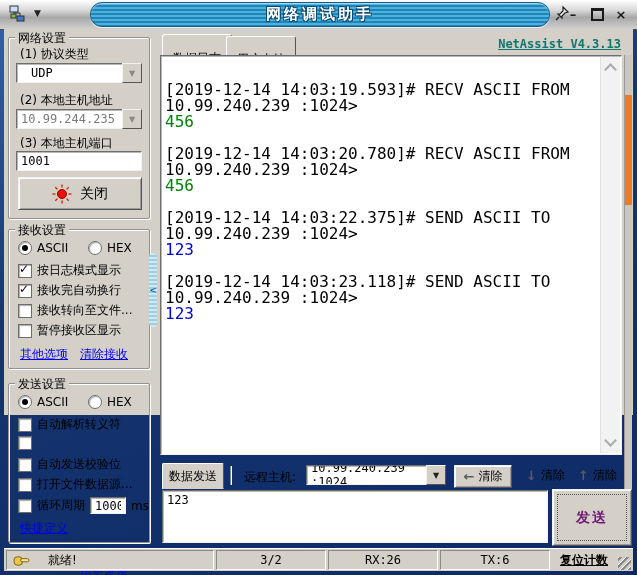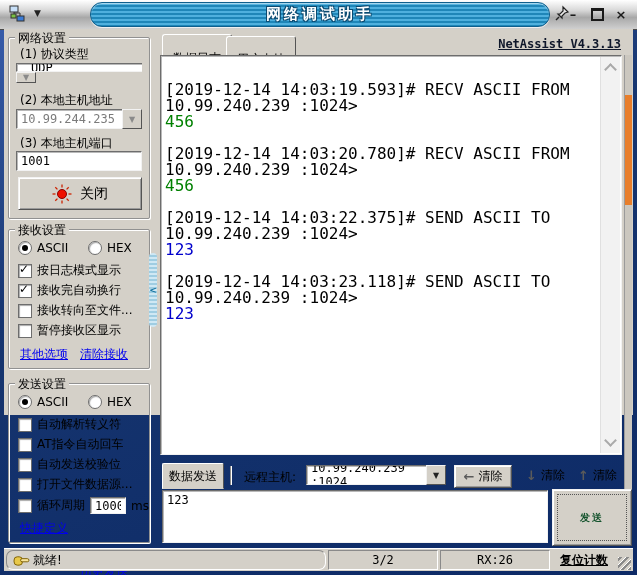--- a/index.html
+++ b/index.html
@@ -68,21 +68,21 @@
   
   .collapse{position:absolute;left:149px;top:253px;width:8px;height:74px;border-radius:4px;
     background:repeating-linear-gradient(180deg,#cfe8f4 0 2px,#9fcde2 2px 4px);
     display:flex;align-items:center;justify-content:center;color:#0f6f9e;font-size:9px;font-weight:bold;cursor:pointer;}
 
   
   .tab{position:absolute;height:22px;padding:12px 10px;display:flex;align-items:center;font-size:12px;
     background:#d4d0c8;border:1px solid;border-color:#fff #545454 #d4d0c8 #fff;
     border-radius:3px 3px 0 0;cursor:pointer;}
   .tab.inactive{height:20px;top:36px;border-color:#fff #545454 #8a8a8a #fff;}
-  .version-link{position:absolute;right:10px;top:37px;color:#0f172a;font-weight:bold;
+  .version-link{position:absolute;right:10px;top:37px;color:#0f766e;font-weight:bold;
     text-decoration:underline;font-family:"DejaVu Sans Mono",monospace;font-size:12px;cursor:pointer;}
 
   
   .logbox{position:absolute;left:160px;top:55px;width:462px;height:400px;background:#fff;
     border:1px solid;border-color:#6d6d6d #f2f2f2 #f2f2f2 #6d6d6d;box-shadow:inset 1px 1px 0 #b9b9b9;
     box-sizing:border-box;}
   .log{position:absolute;left:4px;top:26px;right:22px;bottom:4px;overflow:hidden;
     font-family:"DejaVu Sans Mono",monospace;font-size:16px;line-height:16px;}
   .entry{margin-bottom:16px;}
   .bdy.recv{color:#008000;}
@@ -103,29 +103,29 @@
     justify-content:center;background:#d4d0c8;border:1px solid;border-color:#fff #545454 #d4d0c8 #fff;
     border-radius:2px 2px 0 0;cursor:pointer;}
   .send-sep{position:absolute;left:228px;top:465px;width:1px;height:19px;background:#8a8a8a;box-shadow:1px 0 0 #fff;}
   .flat-clear{position:absolute;display:flex;align-items:center;gap:4px;font-size:12px;cursor:pointer;}
   .arrow-glyph{color:#5a5a5a;font-weight:bold;font-size:13px;}
   .sendbox{position:absolute;left:162px;top:490px;width:386px;height:53px;
     font-family:"DejaVu Sans Mono",monospace;font-size:12px;padding:2px 4px;box-sizing:border-box;
     background:#fff;border:1px solid;border-color:#6d6d6d #f2f2f2 #f2f2f2 #6d6d6d;
     box-shadow:inset 1px 1px 0 #b9b9b9;resize:none;outline:none;}
   .send-btn{position:absolute;left:552px;top:489px;width:78px;height:55px;display:flex;align-items:center;
-    justify-content:center;color:#14532d;font-weight:bold;font-size:10px;letter-spacing:2px;cursor:pointer;}
+    justify-content:center;color:#701a75;font-weight:bold;font-size:14px;letter-spacing:2px;cursor:pointer;}
   .send-btn::after{content:"";position:absolute;inset:4px;border:1px dotted #555;}
 
   
   .statusbar{position:absolute;left:4px;top:548px;width:629px;height:23px;background:#d4d0c8;
     border-top:1px solid #fff;display:flex;align-items:stretch;gap:2px;padding:1px 2px;box-sizing:border-box;}
   .sb-panel{border:1px solid;border-color:#8a8a8a #fff #fff #8a8a8a;display:flex;align-items:center;
     font-size:12px;font-family:"DejaVu Sans Mono",monospace;}
-  .sb-ready{flex:1;gap:3px;padding:0 6px;font-family:"DejaVu Sans",sans-serif;border-radius:7px;}
+  .sb-ready{flex:1;gap:18px;padding:0 6px;font-family:"DejaVu Sans",sans-serif;}
   .sb-num{width:108px;justify-content:center;}
   .sb-reset{border:none;align-self:center;text-decoration:underline;font-weight:bold;
     font-family:"DejaVu Sans",sans-serif;padding:0 8px;cursor:pointer;}
   .grip{width:13px;height:13px;align-self:flex-end;
     background:repeating-linear-gradient(135deg,#fff 0 1px,#8a8a8a 1px 3px,transparent 3px 5px);}
 </style>
 </head>
 <body>
 
 <div class="window">
@@ -153,21 +153,21 @@
       <span class="cap-btn">×</span>
     </div>
   </div>
 
   <div class="client">
 
     <div class="group" style="left:4px;top:8px;width:140px;height:180px;">
       <span class="group-title">网络设置</span>
     </div>
     <span class="lbl" style="left:16px;top:17px;">(1) 协议类型</span>
-    <div class="combo" style="left:12px;top:34px;width:126px;flex-direction:column;">
+    <div class="combo" style="left:12px;top:34px;width:126px;">
       <span class="val" style="padding-left:14px;">UDP</span>
       <span class="arrow-btn">▼</span>
     </div>
     <span class="lbl" style="left:16px;top:63px;">(2) 本地主机地址</span>
     <div class="combo grey-text" style="left:12px;top:80px;width:126px;">
       <span class="val">10.99.244.235</span>
       <span class="arrow-btn">▼</span>
     </div>
     <span class="lbl" style="left:16px;top:106px;">(3) 本地主机端口</span>
     <input class="txtin" style="left: 12px; top: 122px; width: 126px;" value="1001">
@@ -228,21 +228,20 @@
     <div class="opt-row" style="left:84px;top:366px;">
       <span class="rd"></span>
       <span>HEX</span>
     </div>
     <div class="opt-row" style="left:14px;top:387px;">
       <span class="cb"></span>
       <span>自动解析转义符</span>
     </div>
     <div class="opt-row" style="left:14px;top:407px;">
       <span class="cb"></span>
-      <span>AT指令自动回车</span>
     </div>
     <div class="opt-row" style="left:14px;top:427px;">
       <span class="cb"></span>
       <span>自动发送校验位</span>
     </div>
     <div class="opt-row" style="left:14px;top:447px;">
       <span class="cb"></span>
       <span>打开文件数据源...</span>
     </div>
     <div class="opt-row" style="left:14px;top:468px;">
@@ -330,18 +329,21 @@
         <rect x="8" y="5" width="9" height="3.4" rx="1.7" fill="#f7e49a" stroke="#7a5c00"></rect>
       </svg>
       <span>就绪!</span>
     </div>
     <div class="sb-panel sb-num">
       <span>3/2</span>
     </div>
     <div class="sb-panel sb-num">
       <span>RX:26</span>
     </div>
+    <div class="sb-panel sb-num">
+      <span>TX:6</span>
+    </div>
     <div class="sb-panel sb-reset">
       <span>复位计数</span>
     </div>
     <div class="grip"></div>
   </div>
 </div>
 
 </body></html>

